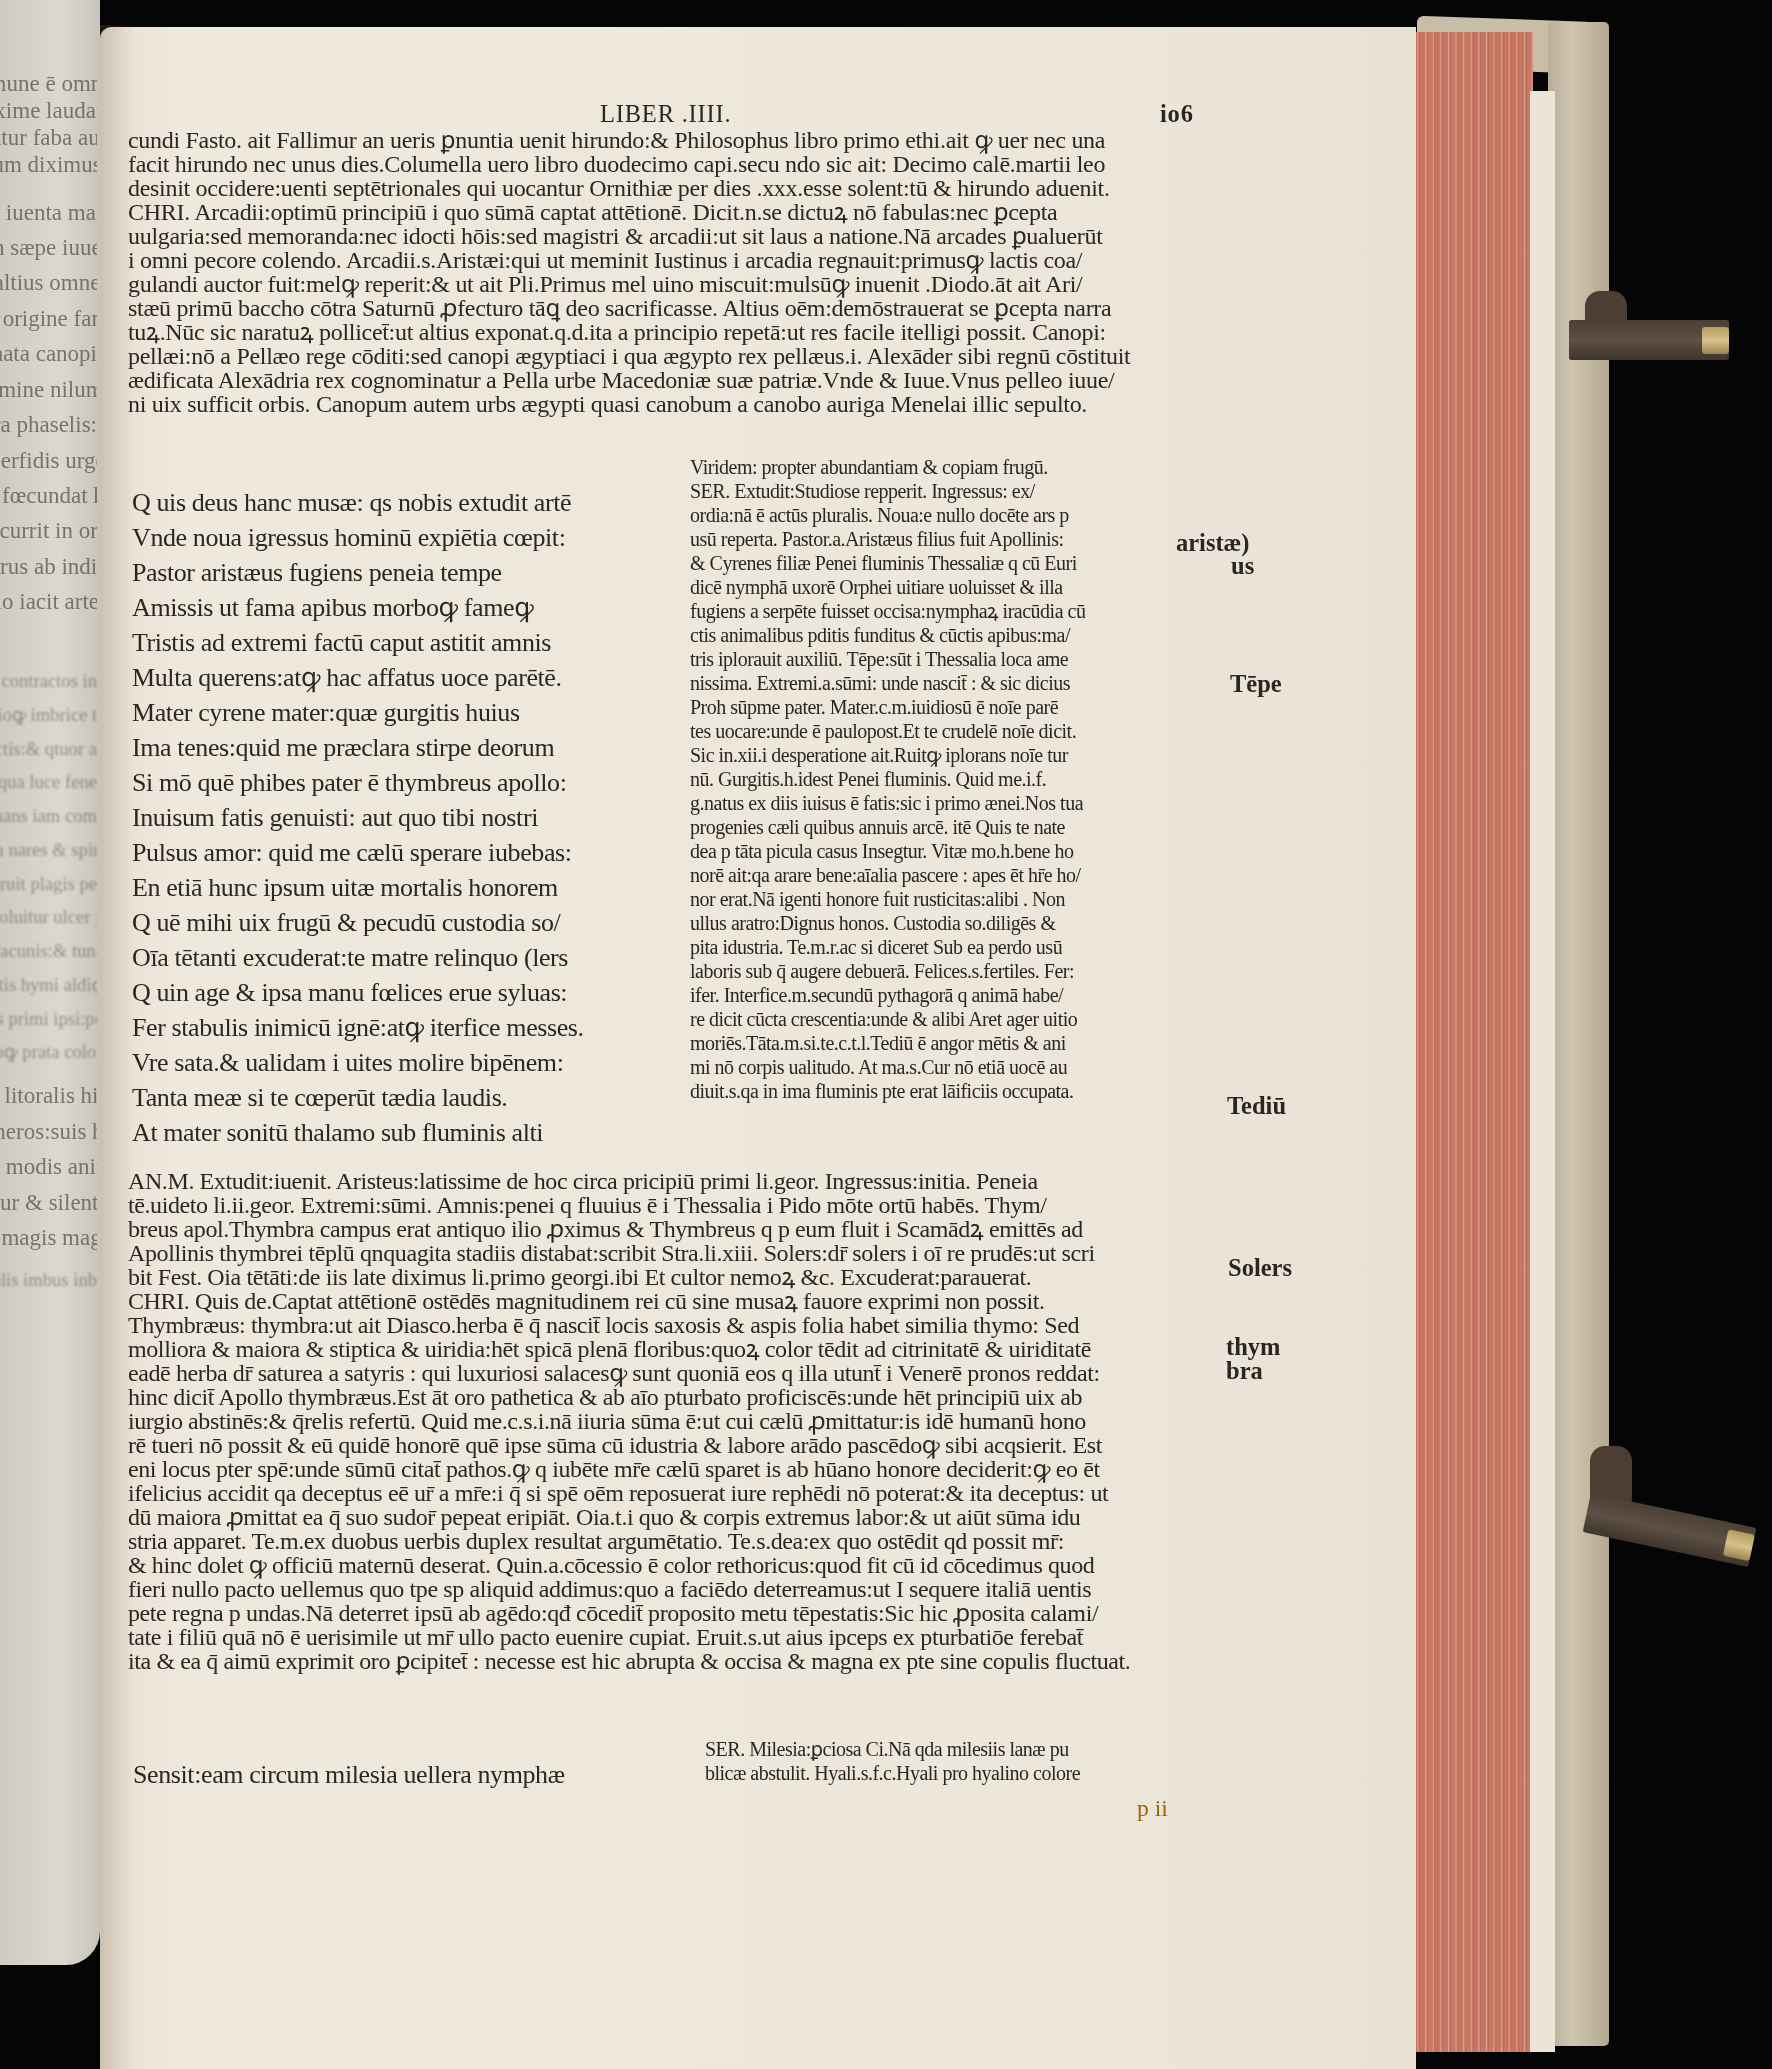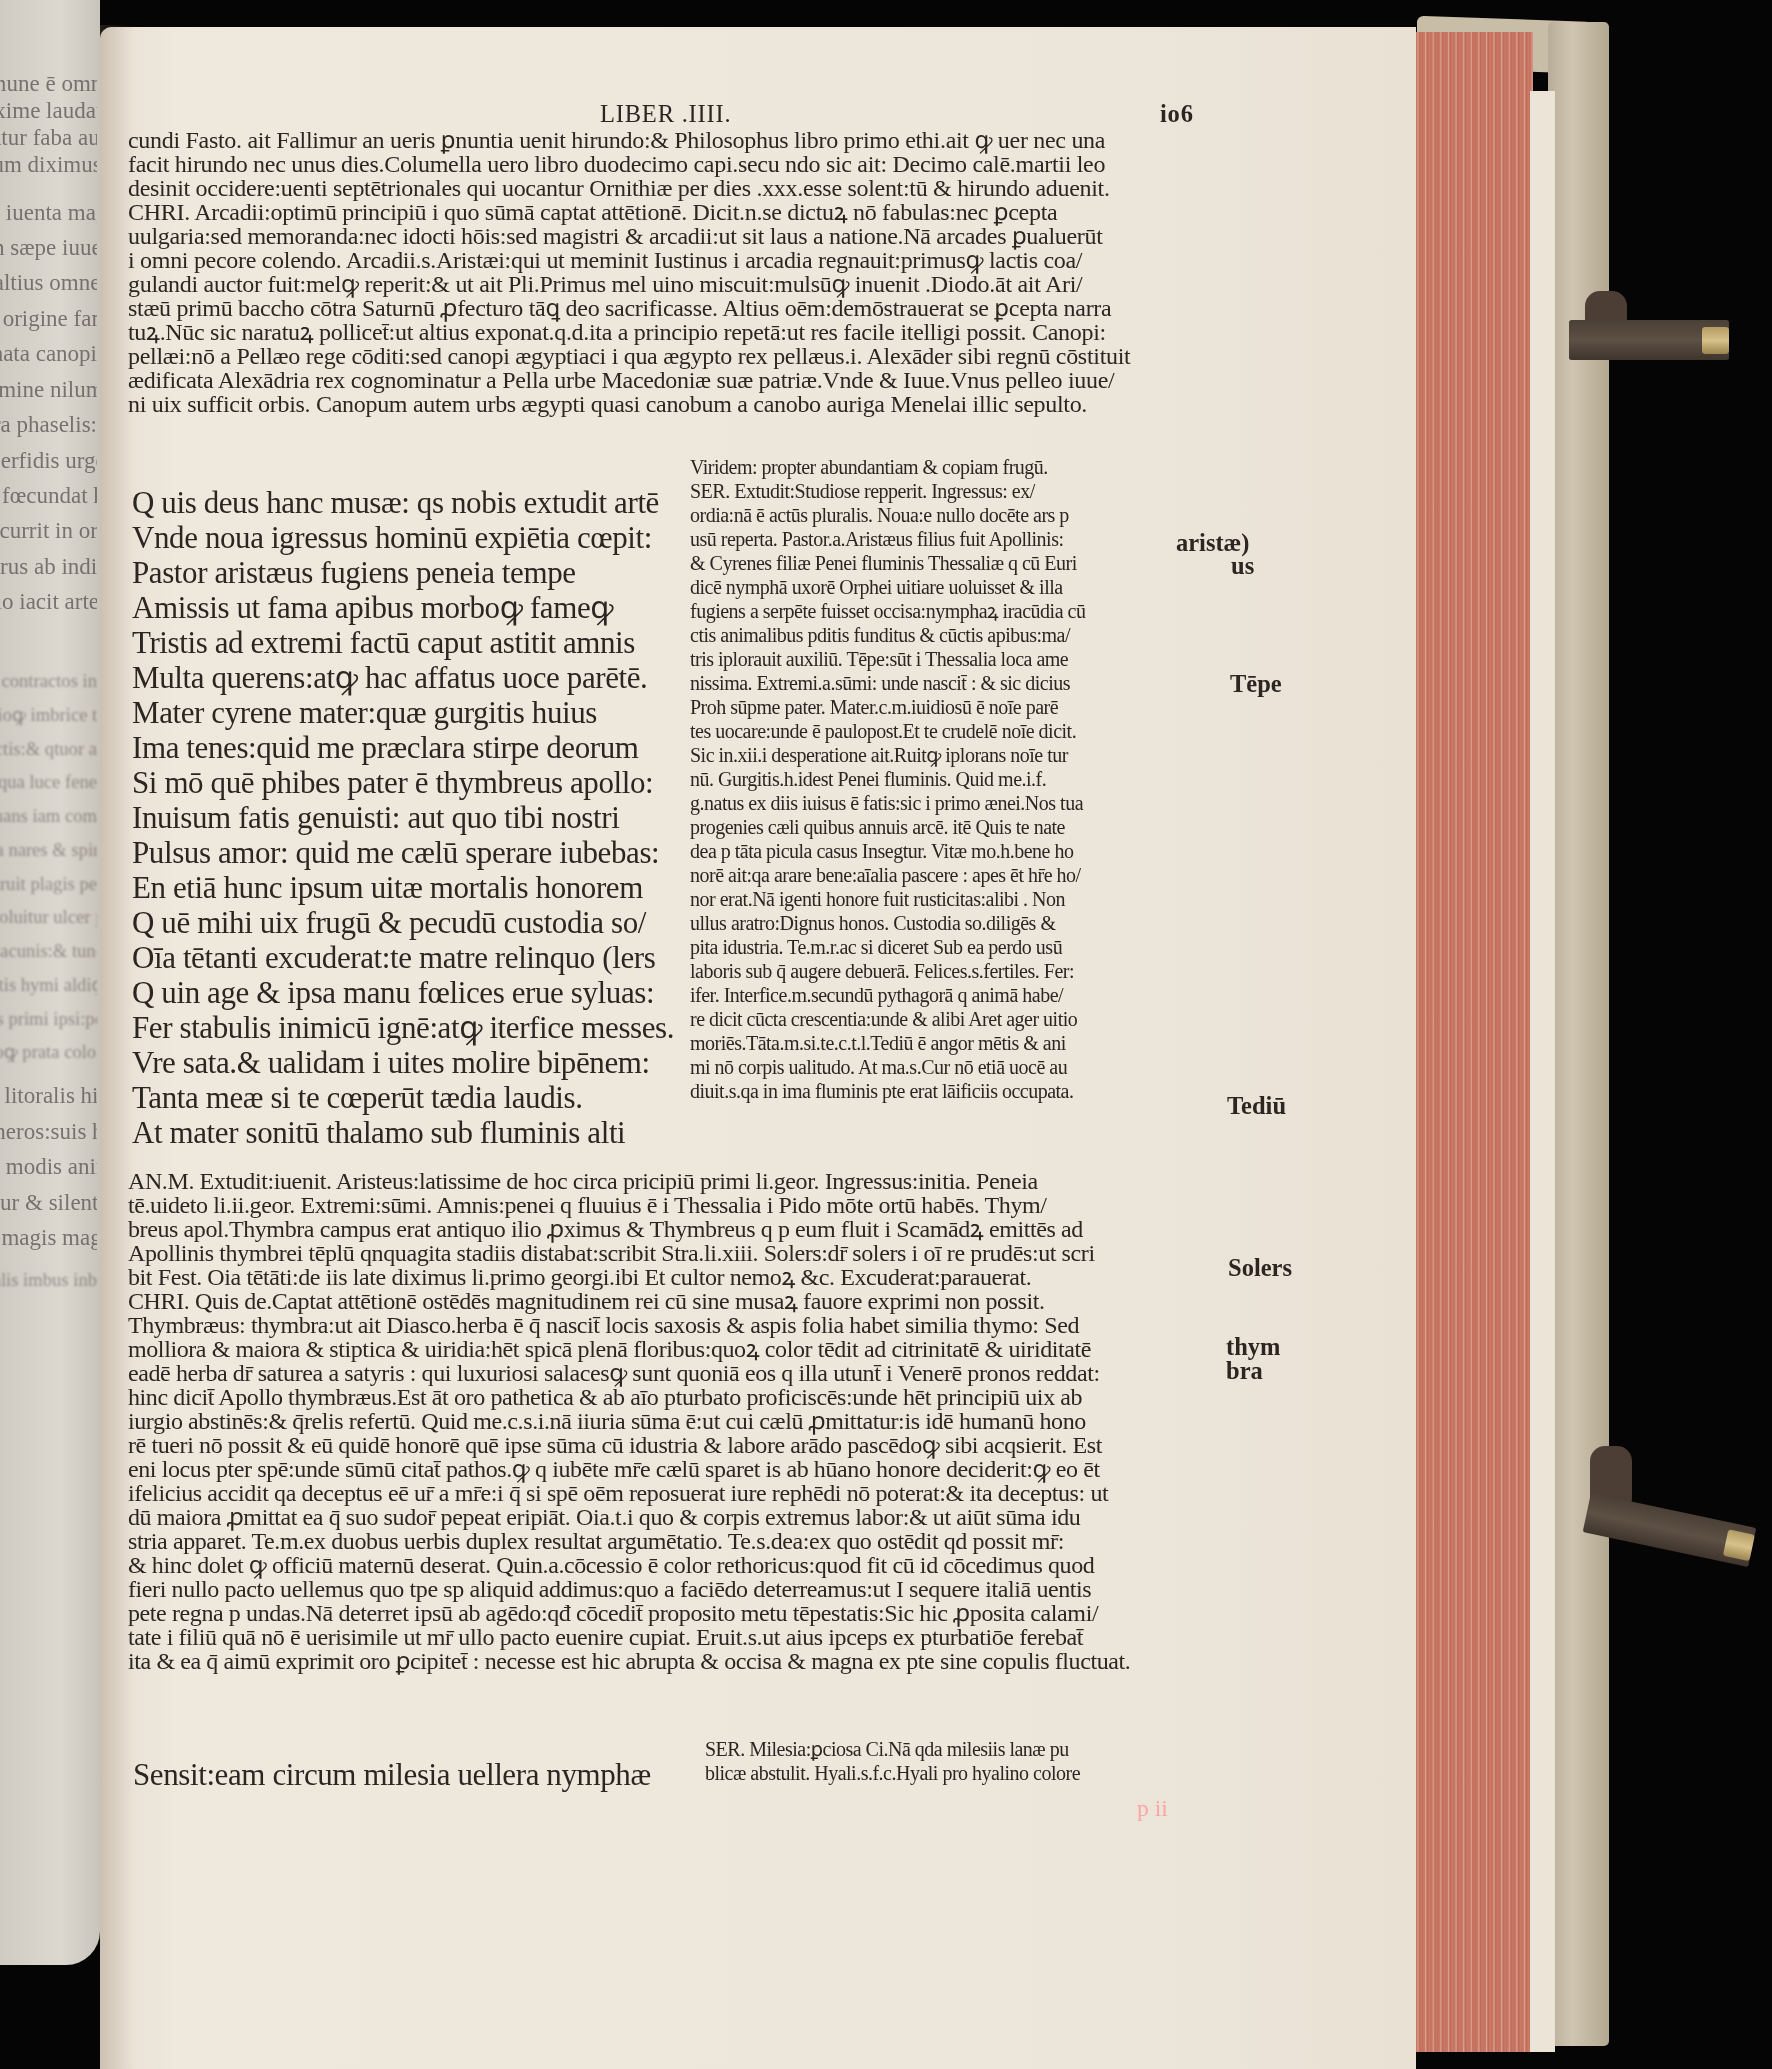--- a/index.html
+++ b/index.html
@@ -41,26 +41,26 @@
   .binding-top { position:absolute; left:1417px; top:18.6px; width:186px; height:52px; background:#c8bda6; border-radius:6.7px 17px 0 0; transform:skewY(2deg); }
   .clasp { position:absolute; height:40px; background:linear-gradient(180deg,#4b4036,#5d5045 50%,#3f352c); border-radius:2.5px; }
   .clasp .tip { position:absolute; right:0; top:6.7px; width:27px; height:27px; background:linear-gradient(180deg,#b39c62,#d6c28a,#9a8450); border-radius:3.4px; }
   .clasp-knob { position:absolute; width:42px; height:67px; background:#4c3e35; border-radius:15px; }
 
   
   .header { position:absolute; top:100px; font-size:24.5px; letter-spacing:0.8px; color:#2b2622; }
   .txt { position:absolute; color:#2b2622; white-space:nowrap; }
   .comm { font-size:24px; line-height:24px; }
   .comm .ln { display:block; height:24px; }
-  .verse { font-size:31px; line-height:35px; }
+  .verse { font-size:26px; line-height:35px; }
   .verse .ln { display:block; height:35px; }
   .rcol { font-size:20px; line-height:24px; }
   .rcol .ln { display:block; height:24px; }
   .marg { position:absolute; font-size:24.5px; font-weight:bold; color:#2b2622; line-height:25px; }
-  .sig { position:absolute; font-size:23.6px; color:#fca5a5; }
+  .sig { position:absolute; font-size:23.6px; color:#a16207; }
   .ghost-through { position:absolute; color:#c9c2b7; font-size:25px; opacity:.55; }
 </style>
 </head>
 <body>
 
 <div class="left-page">
   <div class="ghost" style="top:67px">commune ē omnibus</div>
   <div class="ghost" style="top:94px">d maxime laudat cari</div>
   <div class="ghost" style="top:121px">ulteratur faba aut fag</div>
   <div class="ghost" style="top:148px">pastium diximus in li</div>

